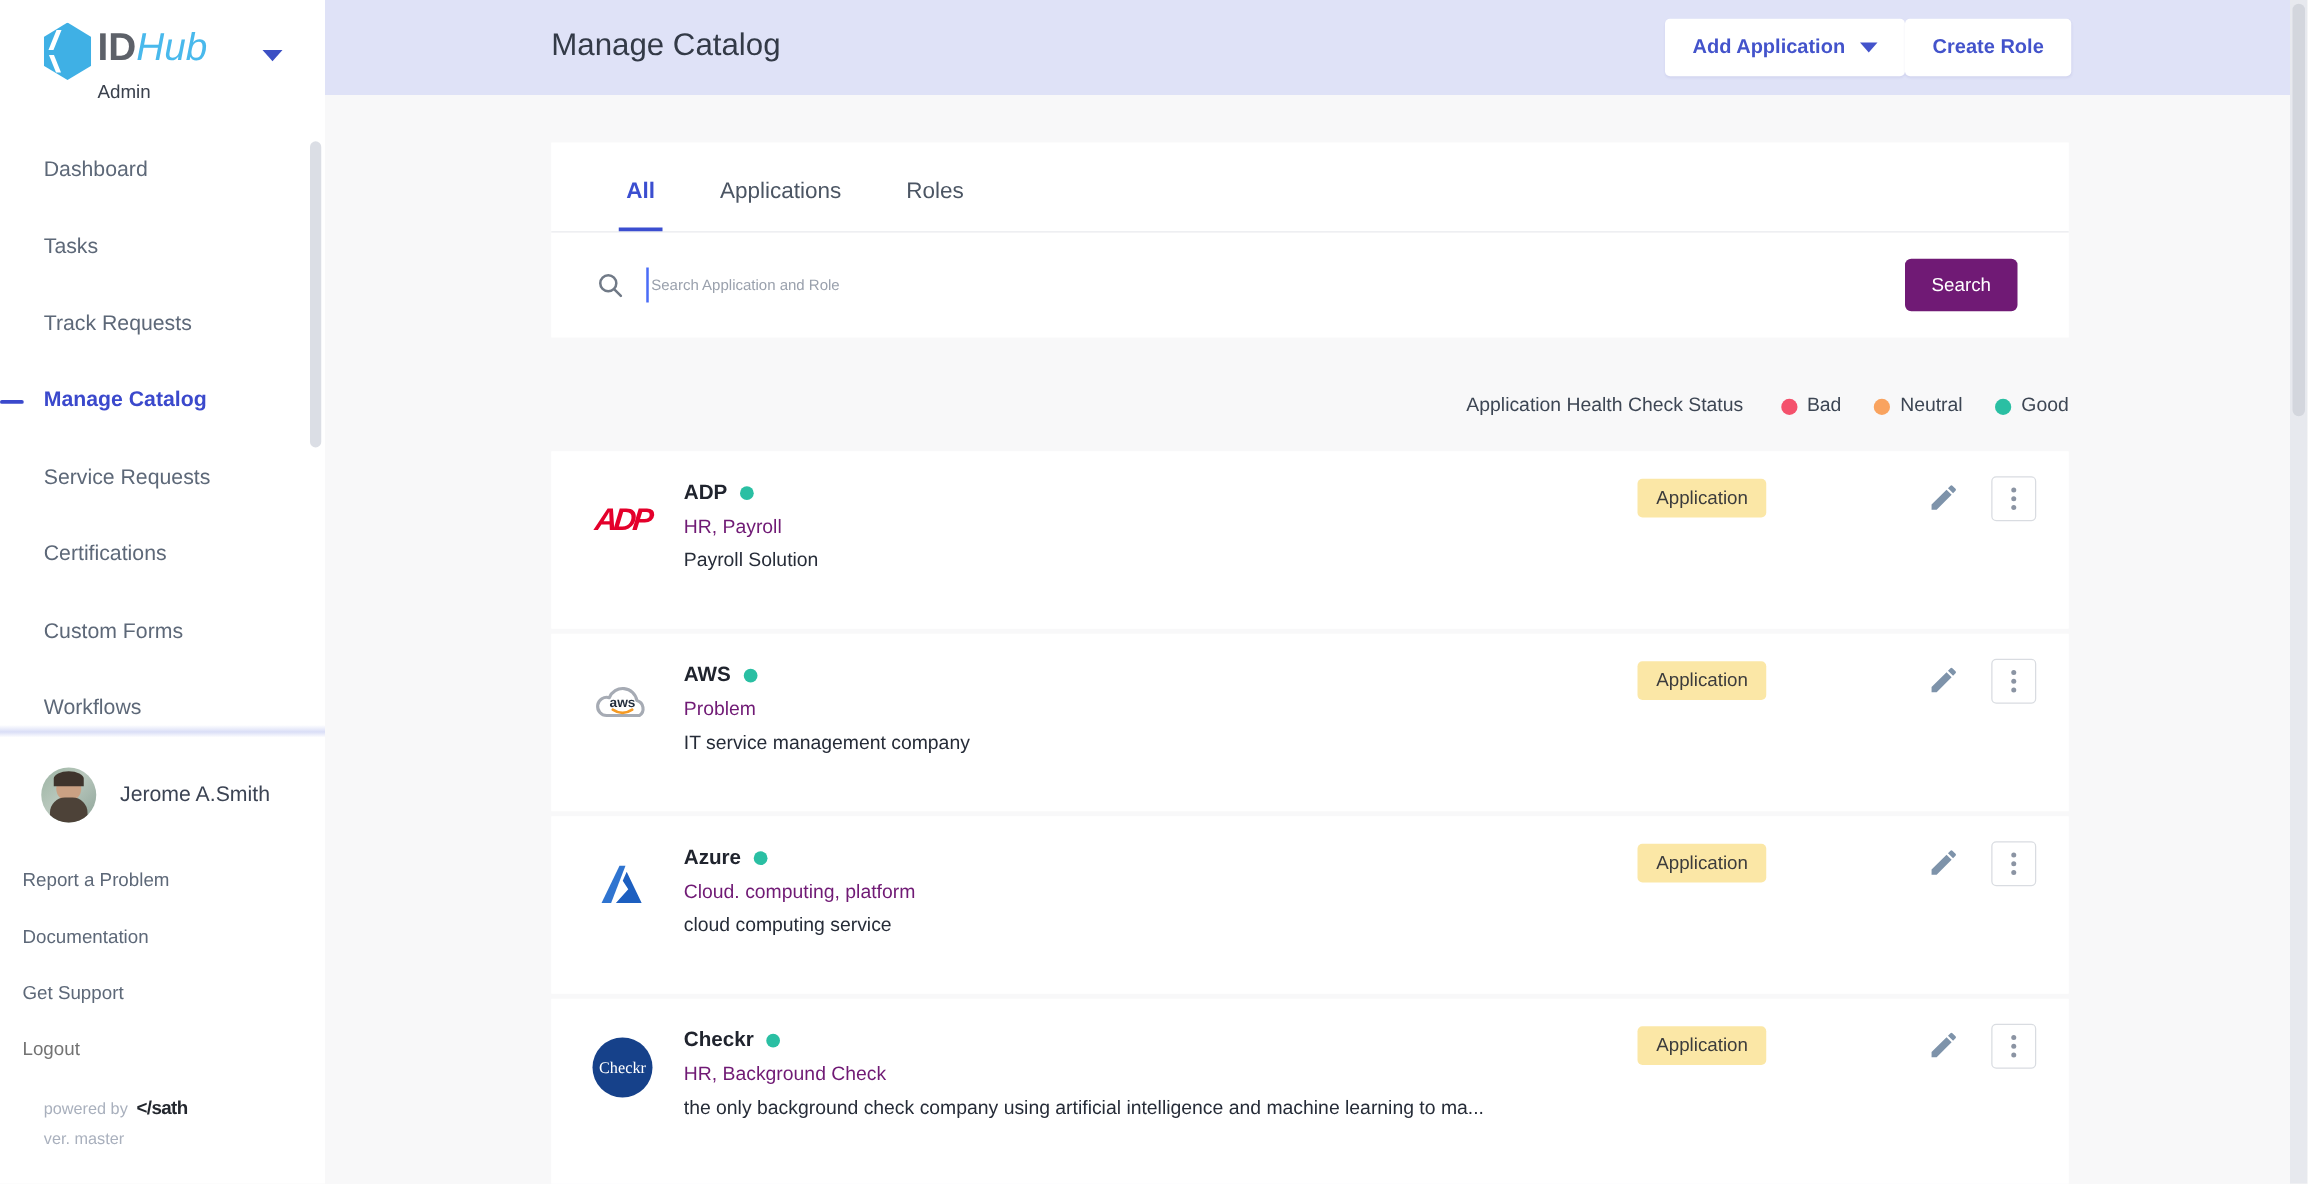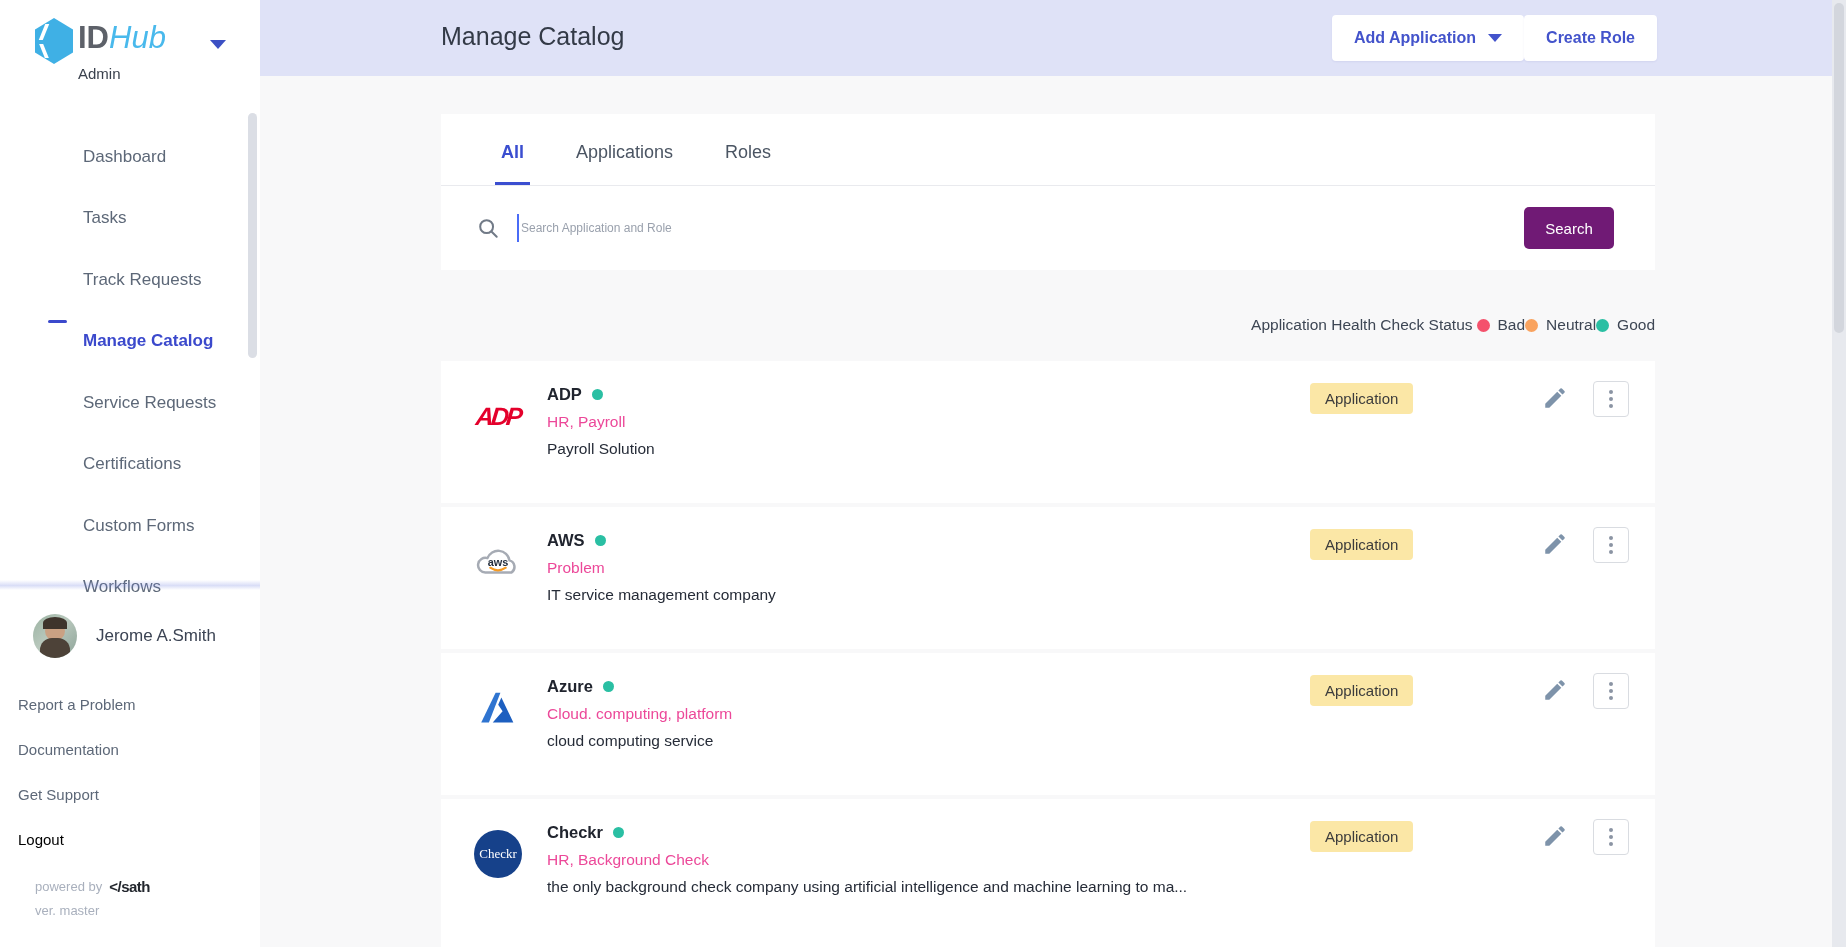--- a/index.html
+++ b/index.html
@@ -19,41 +19,41 @@
   .hex::before { content:""; position:absolute; left:7px; top:6px; width:4px; height:16px; background:#fff; transform:skewX(-22deg); }
   .hex::after { content:""; position:absolute; left:7px; top:26px; width:4px; height:14px; background:#fff; transform:skewX(22deg); }
   .brand-text { position:absolute; left:78px; top:10px; font-size:31px; letter-spacing:0; }
   .brand-id { color:#5d6169; font-weight:700; }
   .brand-hub { color:#49b9ec; font-weight:400;font-style:italic; }
   .brand-caret { position:absolute; left:210px; top:30px; width:0; height:0;
     border-left:8px solid transparent; border-right:8px solid transparent; border-top:9px solid #3c50c4; }
   .brand-sub { position:absolute; left:78px; top:55px; font-size:15px; color:#3a414d; }
 
   .nav { position:absolute; left:0; top:105px; width:260px; }
-  .nav-item { position:relative; height:61.5px; display:flex; align-items:flex-end; padding-left:35px;
-    font-size:17px; color:#5d6878; cursor:pointer;margin-left:48px; }
+  .nav-item { position:relative; height:61.5px; display:flex; align-items:center; padding-left:35px;
+    font-size:17px; color:#5d6878; cursor:pointer; }
   .nav-item.active { color:#3b49cc; font-weight:700; }
   .active-dash { position:absolute; left:0; top:50%; width:19px; height:3px; background:#3b49cc; border-radius:2px; }
 
   .side-scroll-thumb { position:absolute; left:248px; top:113px; width:9px; height:245px; border-radius:5px; background:#dbdee5; }
 
   .side-divider { position:absolute; left:0; top:580px; width:260px; height:10px;
     background:linear-gradient(to bottom, rgba(255,255,255,0), rgba(120,135,225,0.28) 55%, rgba(255,255,255,0)); }
 
   .profile { position:absolute; left:0; top:610px; width:260px; height:52px; display:flex; align-items:center; }
   .avatar { position:relative; margin-left:33px; width:44px; height:44px; border-radius:50%; overflow:hidden;
     background:linear-gradient(135deg,#9bb3a2 0%, #b9c8bd 45%, #8da398 100%); }
   .avatar::before { content:""; position:absolute; left:12px; top:7px; width:20px; height:20px; border-radius:50%; background:#caa183; }
   .avatar::after { content:""; position:absolute; left:7px; top:24px; width:30px; height:22px; border-radius:12px 12px 0 0; background:#4d4238; }
   .avatar .hair { position:absolute; left:10px; top:3px; width:24px; height:12px; border-radius:50% 50% 0 0; background:#3e342c; }
   .profile-name { margin-left:19px; font-size:17px; color:#3c4454; }
 
   .side-links { position:absolute; left:0; top:682px; width:260px; }
   .side-link { height:45px; display:flex; align-items:center; padding-left:18px; font-size:15px; color:#5d6878; cursor:pointer; }
-  .side-link.logout { color:#000000; }
+  .side-link.logout { color:#737373; }
   .powered { position:absolute; left:35px; top:878px; font-size:13px; color:#a9b0bd; display:flex; align-items:center; gap:7px; }
   .sath { color:#23272e; font-weight:800; font-size:15px; letter-spacing:-0.5px; }
   .sath .slash { font-weight:700; }
   .ver { position:absolute; left:35px; top:903px; font-size:13px; color:#a9b0bd; }
 
   
   .main { position:absolute; left:260px; top:0; width:1572px; height:947px; }
   .header { position:absolute; left:0; top:0; width:1572px; height:76px; background:#dfe2f7; }
   .page-title { position:absolute; left:181px; top:22px; font-size:25px; color:#333a47; font-weight:500; }
   .hdr-buttons { position:absolute; right:175px; top:15px; display:flex; }
@@ -70,37 +70,37 @@
   .search-row { height:84px; display:flex; align-items:center; padding:0 41px 0 36px; }
   .search-icon { width:22px; height:22px; flex:0 0 auto; }
   .search-caret { width:2px; height:28px; background:#4a6cf7; margin-left:18px; }
   .search-input { flex:1; border:none; outline:none; font-size:12px; color:#374151; margin-left:2px;
     font-family:"Liberation Sans",sans-serif; background:transparent; }
   .search-input::placeholder { color:#9aa1ad; }
   .search-btn { width:90px; height:42px; background:#701a75; color:#ffffff; border:none; border-radius:5px;
     font-size:15px; font-family:"Liberation Sans",sans-serif; cursor:pointer; }
 
   .legend { position:absolute; left:181px; top:316px; width:1214px; display:flex; justify-content:flex-end;
-    align-items:center; font-size:15.5px; color:#3d4654; }
+    align-items:center; gap:26px; font-size:15.5px; color:#3d4654; }
   .legend-title { margin-right:4px; }
   .legend-item { display:flex; align-items:center; gap:8px; }
   .legend-dot { width:13px; height:13px; border-radius:50%; }
 
   .catalog { position:absolute; left:181px; top:361px; width:1214px; display:flex; flex-direction:column; gap:4px; }
   .card { position:relative; background:#ffffff; height:142px; }
   .card:last-child { height:160px; }
   .logo-box { position:absolute; left:32px; top:30px; width:50px; height:50px; display:flex; align-items:center; justify-content:center; }
   .adp-text { color:#e4002b; font-weight:900; font-style:italic; font-size:25px; letter-spacing:-3px; transform:skewX(-6deg); }
   .checkr-circle { width:48px; height:48px; border-radius:50%; background:#16418a; display:flex; align-items:center; justify-content:center; }
   .checkr-text { color:#ffffff; font-family:"Liberation Serif",serif; font-size:13px; }
   .row-text { position:absolute; left:106px; top:24px; }
   .app-name-row { display:flex; align-items:center; gap:10px; }
   .app-name { font-size:16.5px; font-weight:700; color:#20242e; }
   .health-dot { width:11px; height:11px; border-radius:50%; }
-  .app-tags { margin-top:9px; font-size:15.5px; color:#ec4899; cursor:pointer; }
+  .app-tags { margin-top:9px; font-size:15.5px; color:#701a75; cursor:pointer; }
   .app-desc { margin-top:9px; font-size:15.5px; color:#262c38; }
   .badge { position:absolute; left:869px; top:22px; background:#fbe7a6; color:#3c3c3c;
     font-size:15px; padding:7px 15px; border-radius:4px; }
   .pencil-btn { position:absolute; left:1100px; top:24px; width:28px; height:28px; cursor:pointer; background:none; border:none; }
   .kebab-btn { position:absolute; left:1152px; top:20px; width:36px; height:36px; border:1px solid #d9dce1; border-radius:4px;
     background:#fff; display:flex; flex-direction:column; align-items:center; justify-content:center; gap:3px; cursor:pointer; }
   .kebab-btn i { width:4px; height:4px; border-radius:50%; background:#8b94a3; }
 </style>
 </head>
 <body>

